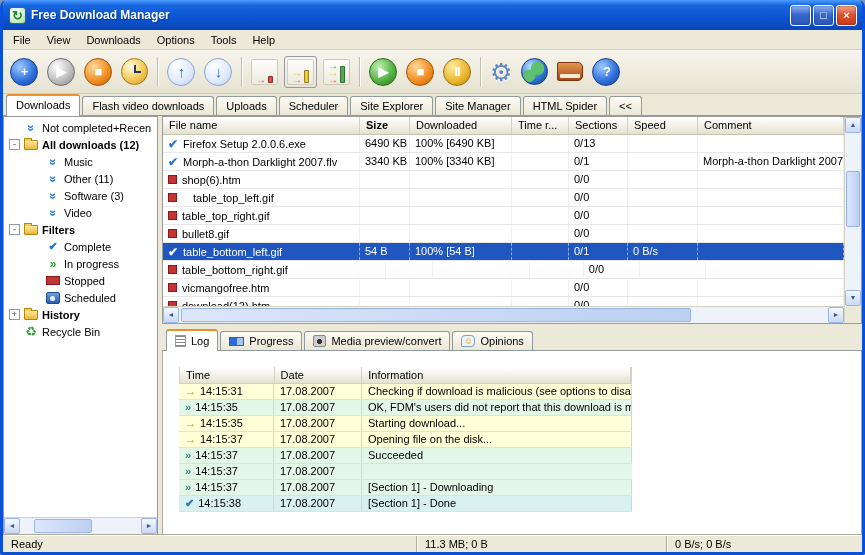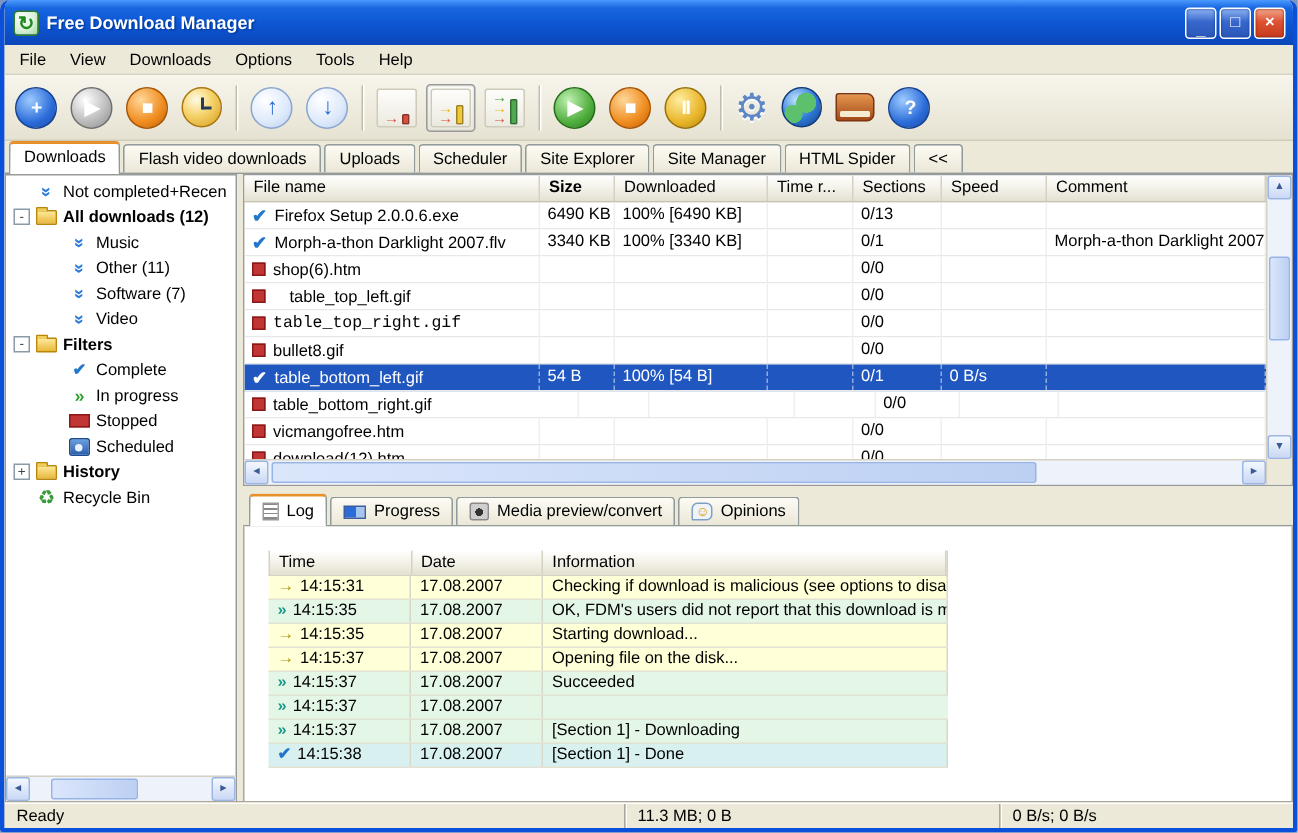--- a/index.html
+++ b/index.html
@@ -302,21 +302,21 @@
             <span class="tree-label">Music</span>
           </div>
           <div class="tree-row lvl2">
             <span class="tree-spacer"></span>
             <span class="tree-icon ti-category">»</span>
             <span class="tree-label">Other (11)</span>
           </div>
           <div class="tree-row lvl2">
             <span class="tree-spacer"></span>
             <span class="tree-icon ti-category">»</span>
-            <span class="tree-label">Software (7)</span>
+            <span class="tree-label">Software (3)</span>
           </div>
           <div class="tree-row lvl2">
             <span class="tree-spacer"></span>
             <span class="tree-icon ti-category">»</span>
             <span class="tree-label">Video</span>
           </div>
           <div class="tree-row">
             <span class="expander">-</span>
             <span class="tree-icon ti-folder"></span>
             <span class="tree-label bold">Filters</span>
@@ -418,21 +418,21 @@
                   <span class="fname">table_top_left.gif</span>
                 </div>
                 <div class="cell" style="width: 50px;"></div>
                 <div class="cell" style="width: 102px;"></div>
                 <div class="cell" style="width: 57px;"></div>
                 <div class="cell" style="width: 59px;">0/0</div>
                 <div class="cell" style="width: 70px;"></div>
                 <div class="cell" style="width: 146px;"></div>
               </div>
               <div class="dl-row">
-                <div class="cell file-cell" style="width: 197px; font-family: Liberation Mono, monospace;">
+                <div class="cell file-cell" style="width: 197px;">
                   <span class="fi-red"></span>
                   <span class="fname">table_top_right.gif</span>
                 </div>
                 <div class="cell" style="width: 50px;"></div>
                 <div class="cell" style="width: 102px;"></div>
                 <div class="cell" style="width: 57px;"></div>
                 <div class="cell" style="width: 59px;">0/0</div>
                 <div class="cell" style="width: 70px;"></div>
                 <div class="cell" style="width: 146px;"></div>
               </div>

